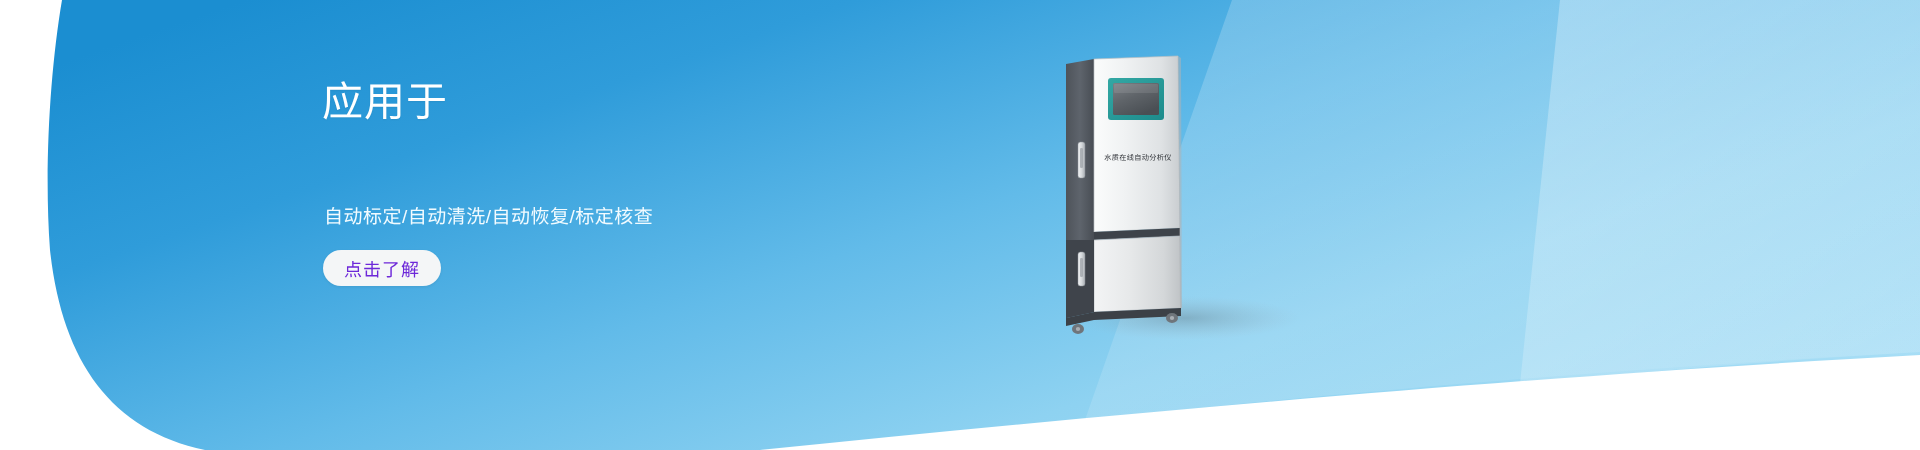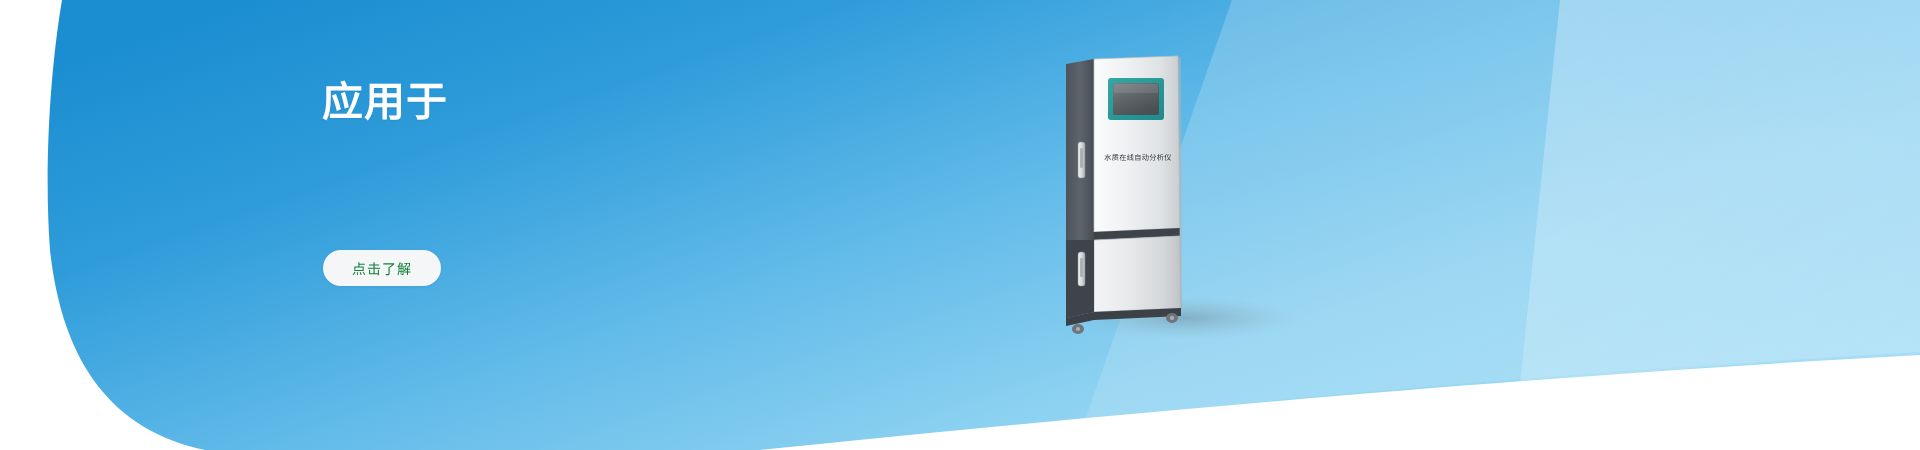--- a/index.html
+++ b/index.html
@@ -46,21 +46,20 @@
     color: #ffffff;
     font-size: 41px;
     line-height: 55px;
     font-weight: 400;
     letter-spacing: 1px;
     white-space: nowrap;
     text-shadow: 0 1px 2px rgba(0,0,0,0.06);
   }
   .headline .line {
     display: block;
-    font-weight: bold;
   }
 
   .subtitle {
     position: absolute;
     top: 185px;
     left: 2px;
     color: #f2fbff;
     font-size: 19px;
     line-height: 26px;
     letter-spacing: 0.5px;
@@ -69,23 +68,23 @@
 
   .cta {
     position: absolute;
     top: 250px;
     left: 1px;
     width: 118px;
     height: 36px;
     border: none;
     border-radius: 18px;
     background: #f4f6f7;
-    color: #15803d;
+    color: #6d28d9;
     font-family: "Liberation Sans", "DejaVu Sans", sans-serif;
-    font-size: 14px;
+    font-size: 18px;
     letter-spacing: 1px;
     cursor: pointer;
     padding: 0;
     box-shadow: 0 1px 3px rgba(0,0,0,0.07);
   }
 
   
   .device-wrap {
     position: absolute;
     left: 1048px;
@@ -141,20 +140,21 @@
 
     <ellipse cx="1185" cy="318" rx="115" ry="22" fill="url(#gShadow)"></ellipse>
   </svg>
 
   <div class="content">
 
     <h1 class="headline">
       <span class="line">应用于</span>
     </h1>
 
+    <p class="subtitle">自动标定/自动清洗/自动恢复/标定核查</p>
 
     <button class="cta" type="button">点击了解</button>
   </div>
 
   <div class="device-wrap">
     <svg class="device-svg" width="200" height="290" viewBox="0 0 200 290">
       <defs>
         <linearGradient id="sidePanel" x1="0" y1="0" x2="1" y2="0">
           <stop offset="0" stop-color="#4e535a"></stop>
           <stop offset="0.5" stop-color="#5e646c"></stop>

